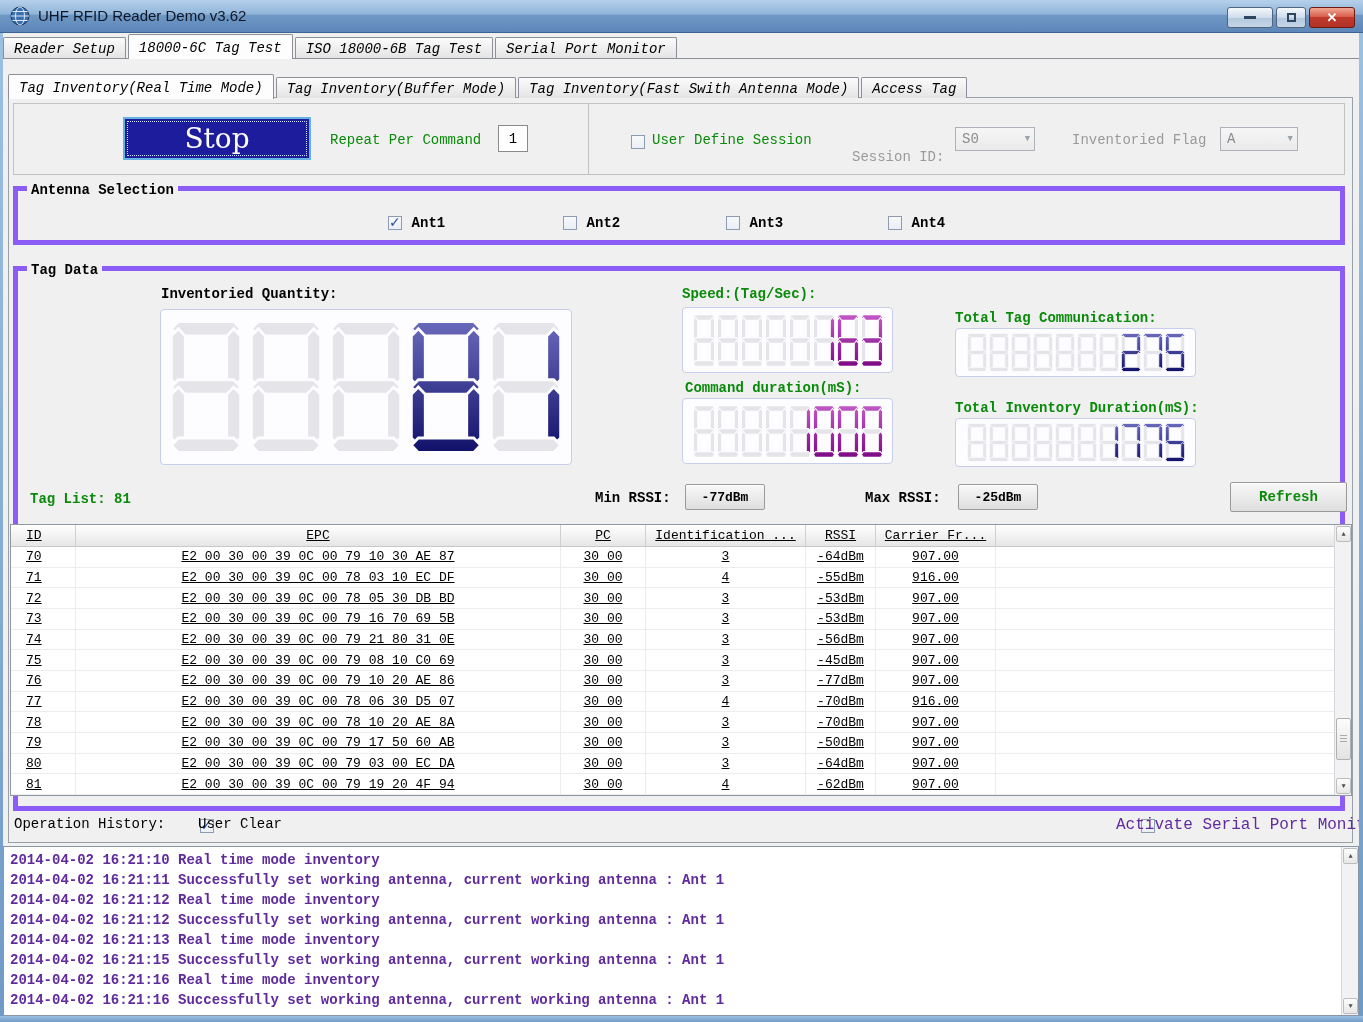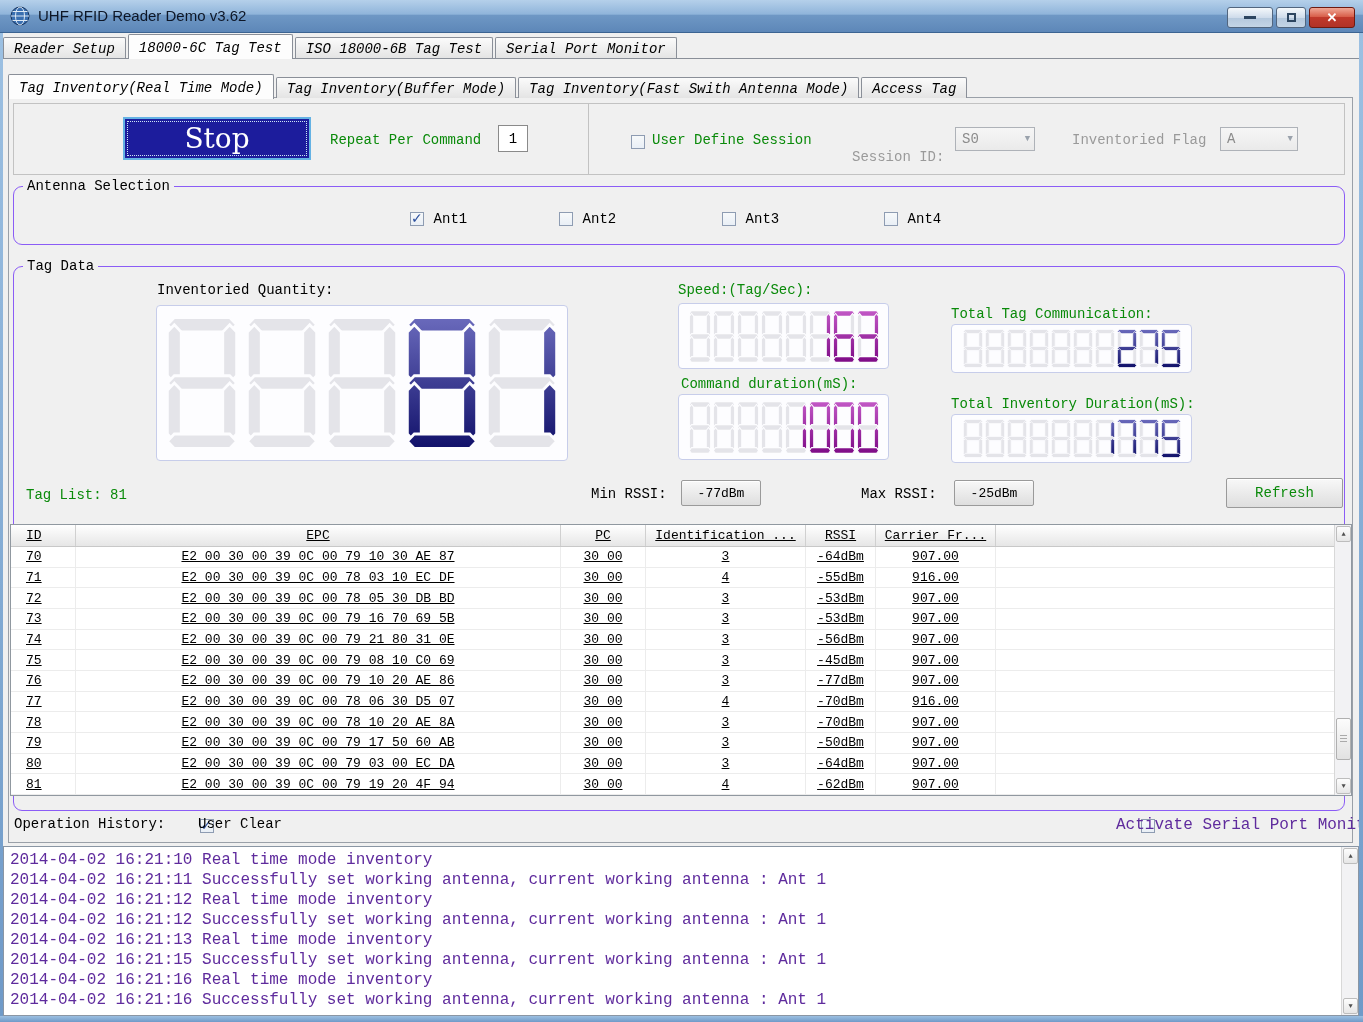--- a/index.html
+++ b/index.html
@@ -51,21 +51,21 @@
   .cb{display:inline-block;width:14px;height:14px;border:1px solid #8e9cb2;vertical-align:middle;
       background:linear-gradient(#f7f9fa,#e9eff6);position:relative;cursor:pointer;}
   .cb.checked::after{content:"✓";position:absolute;left:0px;top:-3px;font:bold 14px "DejaVu Sans",sans-serif;color:#2b4f9e;}
 
   
   .combo{position:absolute;height:24px;border:1px solid #aeb2b8;background:linear-gradient(#f6f6f6,#eaeaea);
          display:flex;align-items:center;justify-content:space-between;padding:0 4px 0 6px;color:#8c8c8c;font-size:14px;gap:46px;}
   .combo .arr{font-size:9px;color:#9aa2ac;}
 
   
-  .groupbox{position:absolute;border:1px solid #8b5cf6;border-radius:9px;}
+  .groupbox{position:absolute;border:5px solid #8b5cf6;border-radius:0;font-weight:bold;}
   .legend{position:absolute;left:9px;top:-9px;background:#f0f0f0;padding:0 4px;font-size:14px;color:#000;}
 
   
   .led{position:absolute;background:#fdfdff;border:1px solid #c7cdea;border-radius:4px;
        display:flex;align-items:center;justify-content:center;}
   .led-big svg{width:72px;height:134px;margin:0 4px;}
   .led-med svg{width:22px;height:53px;margin:0 1px;}
   .led-sm svg{width:20px;height:39px;margin:0 1px;}
 
   
@@ -91,21 +91,21 @@
           background:linear-gradient(#fdfdfd,#e6e6e6);display:flex;align-items:center;justify-content:center;
           font-size:7px;color:#505050;cursor:pointer;}
   .sthumb{position:absolute;left:1px;width:15px;border:1px solid #b0b0b0;border-radius:2px;
           background:linear-gradient(#fcfcfc,#e2e2e2);cursor:pointer;}
   .sthumb::after{content:"";position:absolute;left:3px;right:3px;top:50%;margin-top:-4px;height:8px;
           background:repeating-linear-gradient(#aaa 0 1px,transparent 1px 3px);}
 
   
   .logbox{position:absolute;left:3px;top:846px;width:1356px;height:170px;border:1px solid #8a96a4;background:#fff;}
   .log-lines{position:absolute;left:6px;top:3px;right:20px;bottom:2px;overflow:hidden;}
-  .log-line{font-size:16px;line-height:20px;color:var(--log);white-space:pre;}
+  .log-line{font-size:14px;line-height:20px;color:var(--log);white-space:pre;font-weight:bold;}
   .log-scroll{position:absolute;right:0;top:0;width:17px;height:168px;background:#f2f2f4;border-left:1px solid #d8d8d8;}
 
   
   .frame{background:linear-gradient(#9cc0e2,#6f9ac8);position:absolute;}
 </style>
 </head>
 <body>
 
 <div id="window">
 
@@ -165,21 +165,21 @@
   </div>
   <span class="dlabel abs" style="left:1072px;top:132px;">Inventoried Flag</span>
   <div class="combo" style="left:1220px;top:127px;width:78px;">
     <span>A</span>
     <span class="arr">▼</span>
   </div>
 
   
   <div class="groupbox" style="left:13px;top:186px;width:1332px;height:59px;">
     <span class="legend">Antenna Selection</span>
-    <span class="abs" style="left:396px;top:23px;"><span class="cb checked"></span> <span class="blabel">Ant1</span></span>
+    <span class="abs" style="left:370px;top:23px;"><span class="cb checked"></span> <span class="blabel">Ant1</span></span>
     <span class="abs" style="left:545px;top:23px;"><span class="cb"></span> <span class="blabel">Ant2</span></span>
     <span class="abs" style="left:708px;top:23px;"><span class="cb"></span> <span class="blabel">Ant3</span></span>
     <span class="abs" style="left:870px;top:23px;"><span class="cb"></span> <span class="blabel">Ant4</span></span>
   </div>
 
   
   <div class="groupbox" style="left:13px;top:266px;width:1332px;height:545px;">
     <span class="legend">Tag Data</span>
 
     <span class="blabel abs" style="left:143px;top:15px;">Inventoried Quantity:</span>

